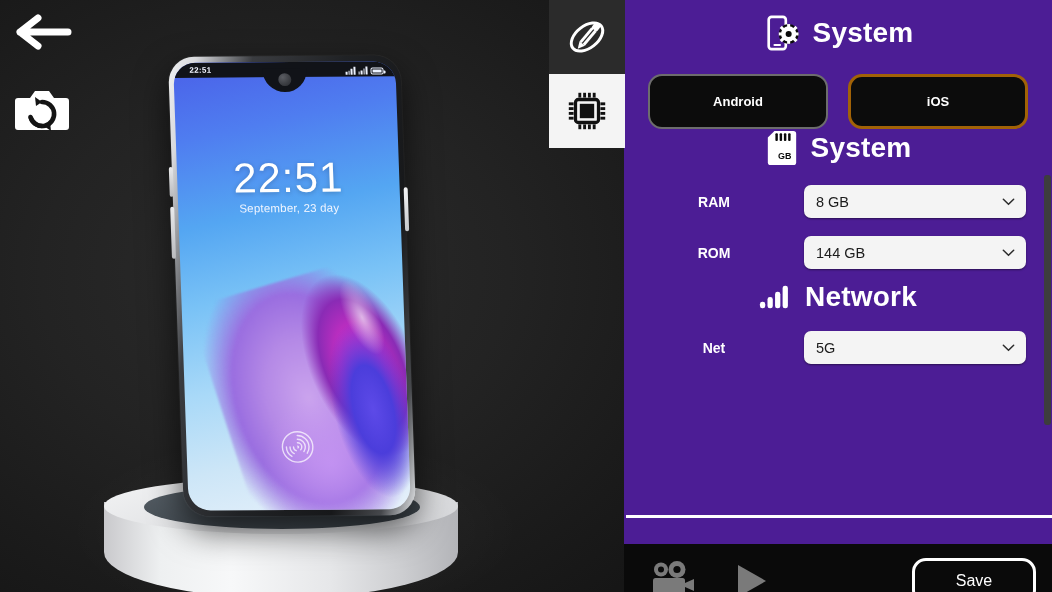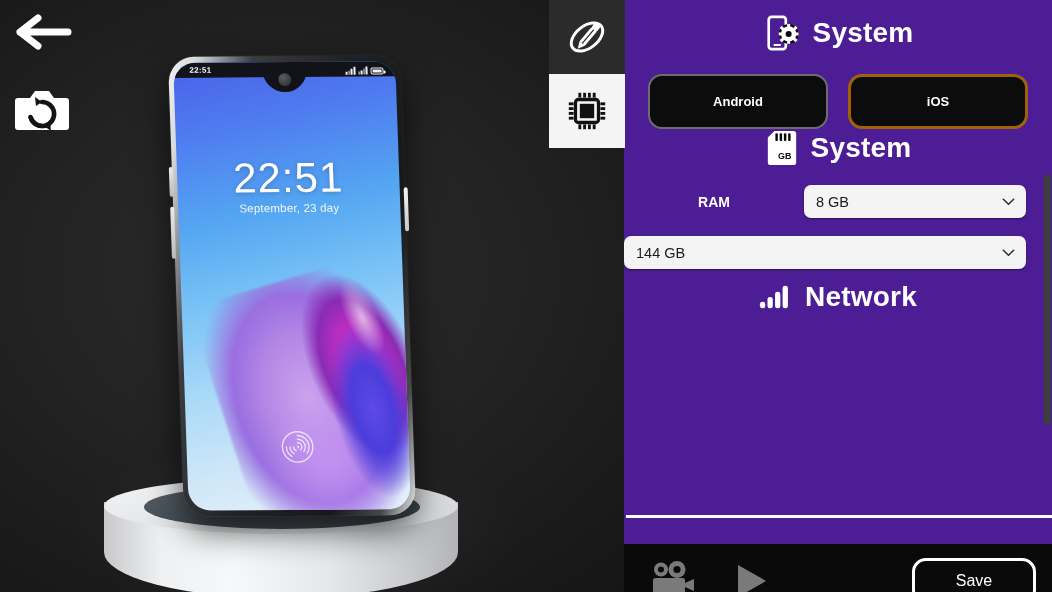--- a/index.html
+++ b/index.html
@@ -404,40 +404,50 @@
         <div class="field-label">RAM</div>
         <div class="select">
           <span>8 GB</span>
           <svg class="chev" viewBox="0 0 14 9" aria-hidden="true">
             <path d="M1.2 1.4 L7 7 L12.8 1.4" fill="none" stroke="#2b2b2b" stroke-width="1.7" stroke-linecap="round"></path>
           </svg>
         </div>
       </div>
 
       <div class="field-row">
+        <div class="field-label">ROM</div>
         <div class="select">
           <span>144 GB</span>
           <svg class="chev" viewBox="0 0 14 9" aria-hidden="true">
             <path d="M1.2 1.4 L7 7 L12.8 1.4" fill="none" stroke="#2b2b2b" stroke-width="1.7" stroke-linecap="round"></path>
           </svg>
         </div>
       </div>
 
       <div class="section-title sec-net">
         <svg viewBox="0 0 36 26" width="34" height="26" aria-hidden="true">
           <g fill="#ffffff">
             <rect x="1" y="18" width="5.6" height="7" rx="2.6"></rect>
             <rect x="9" y="13" width="5.6" height="12" rx="2.6"></rect>
             <rect x="17" y="7.5" width="5.6" height="17.5" rx="2.6"></rect>
             <rect x="25" y="1" width="5.6" height="24" rx="2.6"></rect>
           </g>
         </svg>
         <span>Network</span>
       </div>
 
+      <div class="field-row">
+        <div class="field-label">Net</div>
+        <div class="select">
+          <span>5G</span>
+          <svg class="chev" viewBox="0 0 14 9" aria-hidden="true">
+            <path d="M1.2 1.4 L7 7 L12.8 1.4" fill="none" stroke="#2b2b2b" stroke-width="1.7" stroke-linecap="round"></path>
+          </svg>
+        </div>
+      </div>
 
       <div id="scrollbar-track">
         <div id="scrollbar-thumb"></div>
       </div>
     </div>
 
     <div id="divider"></div>
 
     <div id="bottombar">
       <div id="rec-icon">

